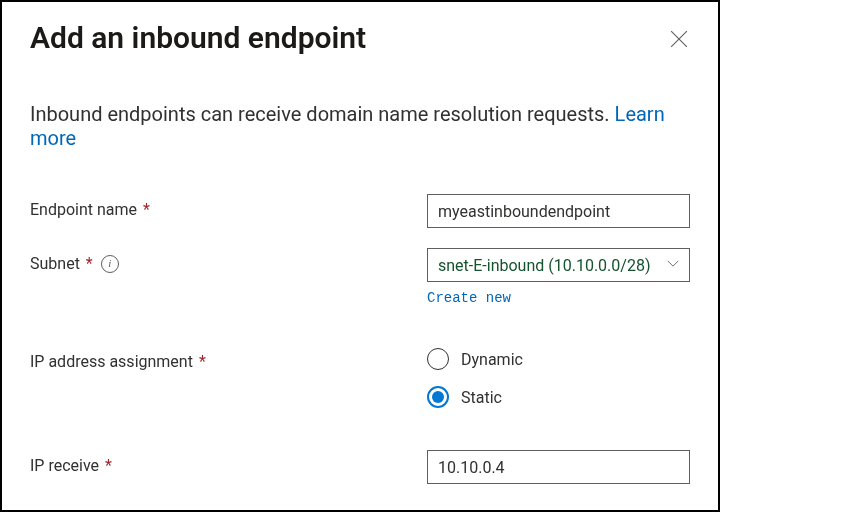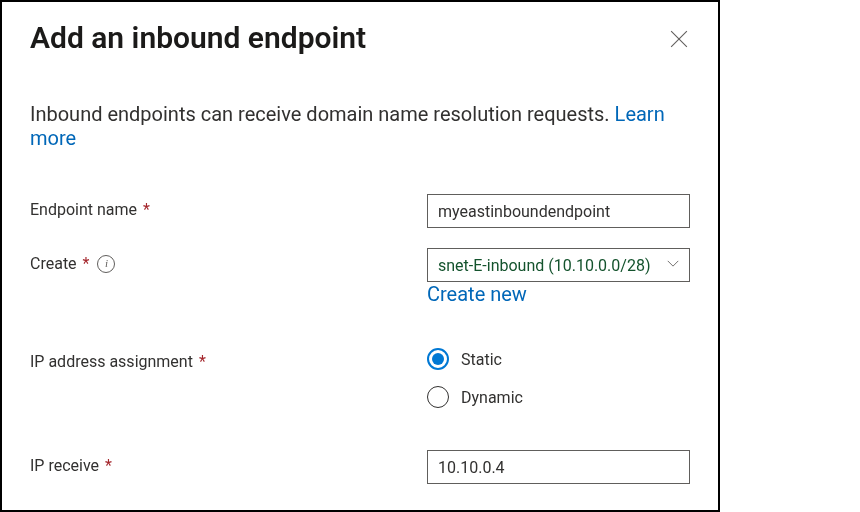--- a/index.html
+++ b/index.html
@@ -100,21 +100,21 @@
     padding:4px 34px 4px 10px;
     font-size:16px;font-family:inherit;text-align:left;
     color:#14532d;cursor:pointer;
   }
   .dropdown-chevron{
     position:absolute;right:10px;top:50%;transform:translateY(-50%);
     pointer-events:none;
   }
   .dropdown-chevron svg{width:14px;height:14px;stroke:#605e5c;stroke-width:1;fill:none;}
   .sublink{
-    display:inline-block;margin-top:0;font-size:20px;
+    display:inline-block;margin-top:8px;font-size:14px;font-family:Liberation Mono, monospace;
   }
   .radio-group{display:flex;flex-direction:column;gap:16px;margin-top:2px;}
   .radio{
     display:flex;align-items:center;gap:12px;cursor:pointer;
     font-size:16px;color:#323130;
   }
   .radio-circle{
     width:22px;height:22px;border-radius:50%;
     border:1px solid #323130;box-sizing:border-box;
     display:flex;align-items:center;justify-content:center;flex:0 0 22px;
@@ -153,21 +153,21 @@
         <span>Endpoint name</span>
         <span class="req">*</span>
       </div>
       <div class="control-col">
         <input type="text" class="textbox" value="myeastinboundendpoint" style="">
       </div>
     </div>
 
     <div class="row subnet">
       <div class="label-col">
-        <span>Create</span>
+        <span>Subnet</span>
         <span class="req">*</span>
         <span class="info-icon">i</span>
       </div>
       <div class="control-col">
         <div class="dropdown">
           <button type="button" class="dropdown-btn">
             <span>snet-E-inbound (10.10.0.0/28)</span>
           </button>
           <span class="dropdown-chevron">
             <svg viewBox="0 0 16 16">
@@ -179,30 +179,30 @@
       </div>
     </div>
 
     <div class="row ipassign">
       <div class="label-col">
         <span>IP address assignment</span>
         <span class="req">*</span>
       </div>
       <div class="control-col">
         <div class="radio-group">
+          <label class="radio">
+            <span class="radio-circle"></span>
+            <span>Dynamic</span>
+          </label>
           <label class="radio selected">
             <span class="radio-circle">
                 <span class="radio-dot"></span>
               </span>
             <span>Static</span>
           </label>
-          <label class="radio">
-            <span class="radio-circle"></span>
-            <span>Dynamic</span>
-          </label>
         </div>
       </div>
     </div>
 
     <div class="row ipaddr">
       <div class="label-col">
         <span>IP receive</span>
         <span class="req">*</span>
       </div>
       <div class="control-col">

